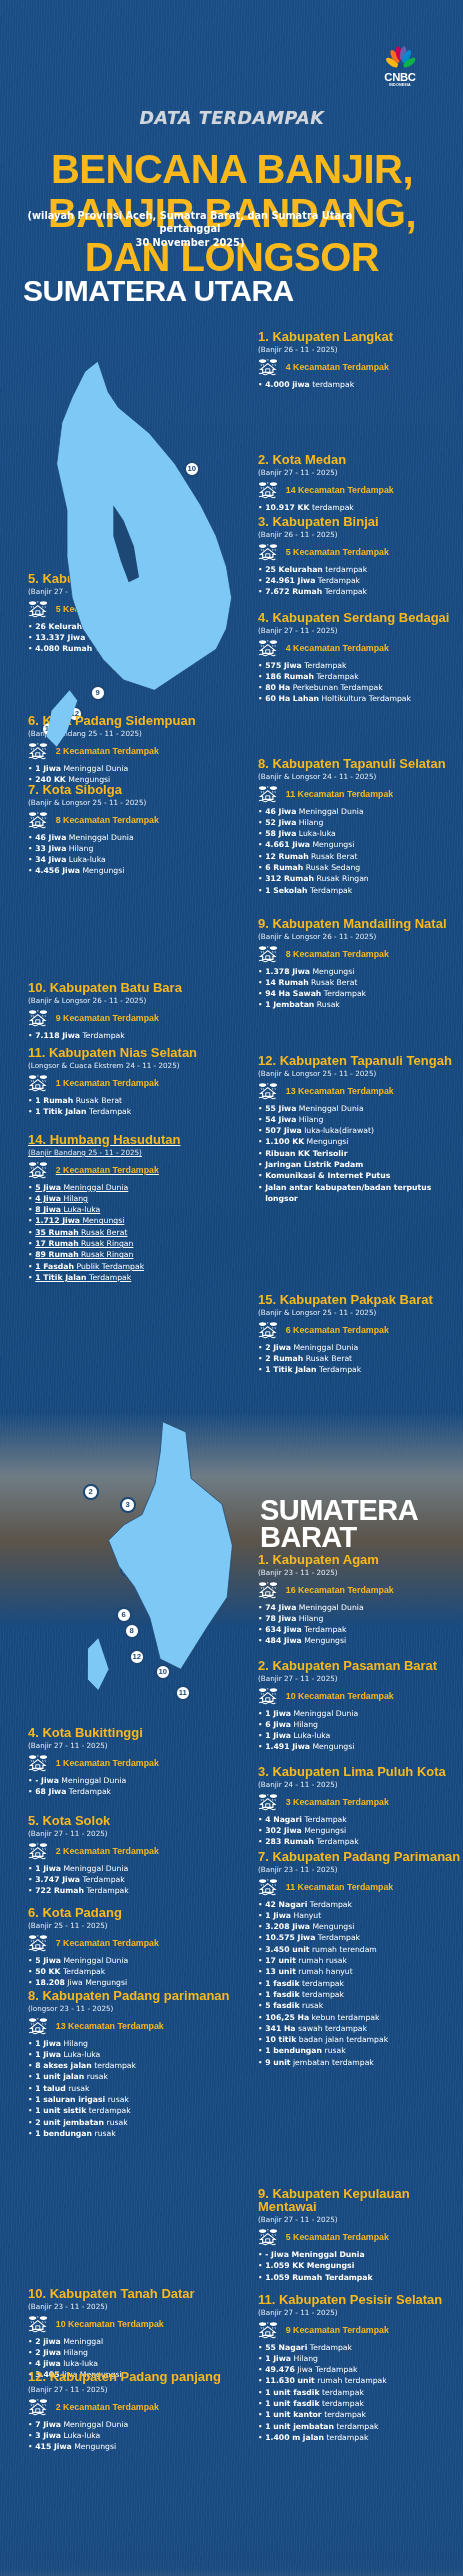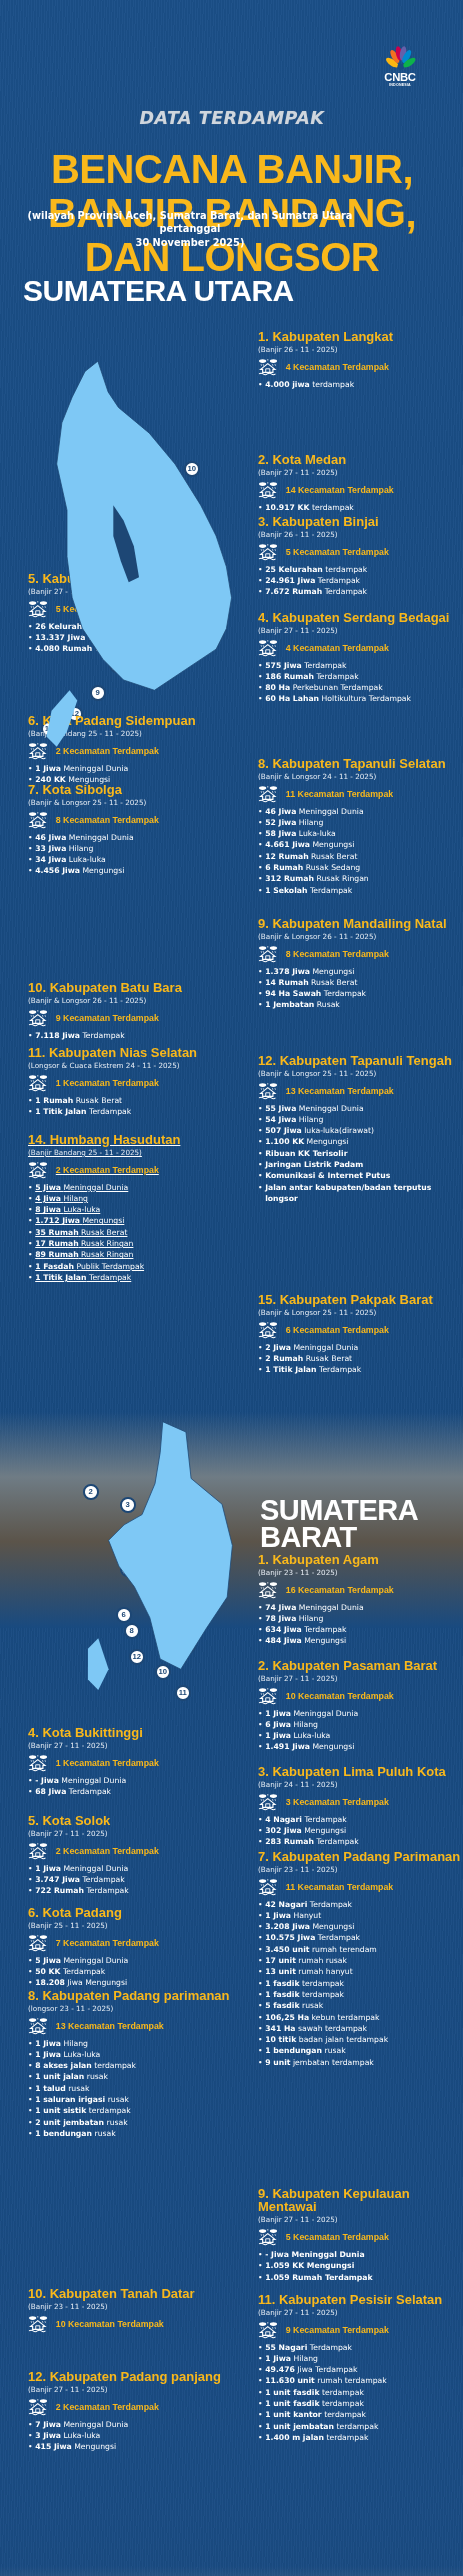--- a/index.html
+++ b/index.html
@@ -649,20 +649,26 @@
           <svg viewBox="0 0 40 34" class="kec-icon">
   <ellipse cx="9" cy="6" rx="7" ry="3.5" fill="#fff"></ellipse>
             <ellipse cx="30" cy="6" rx="7" ry="3.5" fill="#fff"></ellipse>
   <path d="M6 12 l1 3 M10 12 l1 3 M28 12 l1 3 M33 12 l1 3 M19 2 l0 3" stroke="#fff" stroke-width="1.4"></path>
   <path d="M5 22 L19 11 L33 22 L29 22 L29 28 L9 28 L9 22 Z" fill="none" stroke="#fff" stroke-width="2.2"></path>
   <path d="M15 28 L15 21 L23 21 L23 28" fill="none" stroke="#fff" stroke-width="1.8"></path>
   <path d="M2 31 q4 -3 8 0 t8 0 t8 0 t8 0" fill="none" stroke="#fff" stroke-width="2"></path>
 </svg>
         <span class="kec-label">10 Kecamatan Terdampak</span>
         </div>
+      <ul class="stats">
+          <li><b>2 jiwa</b> <span>Meninggal</span></li>
+          <li><b>2 Jiwa</b> <span>Hilang</span></li>
+          <li><b>4 jiwa</b> <span>luka-luka</span></li>
+          <li><b>3.405</b> <span>Jiwa Mengungsi</span></li>
+        </ul>
       </div>
       <div class="entry" style="left: 258px; top: 2293px;">
         <div class="entry-title">11. Kabupaten Pesisir Selatan</div>
       <div class="entry-date">(Banjir 27 - 11 - 2025)</div>
       <div class="kec-row">
           <svg viewBox="0 0 40 34" class="kec-icon">
   <ellipse cx="9" cy="6" rx="7" ry="3.5" fill="#fff"></ellipse>
             <ellipse cx="30" cy="6" rx="7" ry="3.5" fill="#fff"></ellipse>
   <path d="M6 12 l1 3 M10 12 l1 3 M28 12 l1 3 M33 12 l1 3 M19 2 l0 3" stroke="#fff" stroke-width="1.4"></path>
   <path d="M5 22 L19 11 L33 22 L29 22 L29 28 L9 28 L9 22 Z" fill="none" stroke="#fff" stroke-width="2.2"></path>

